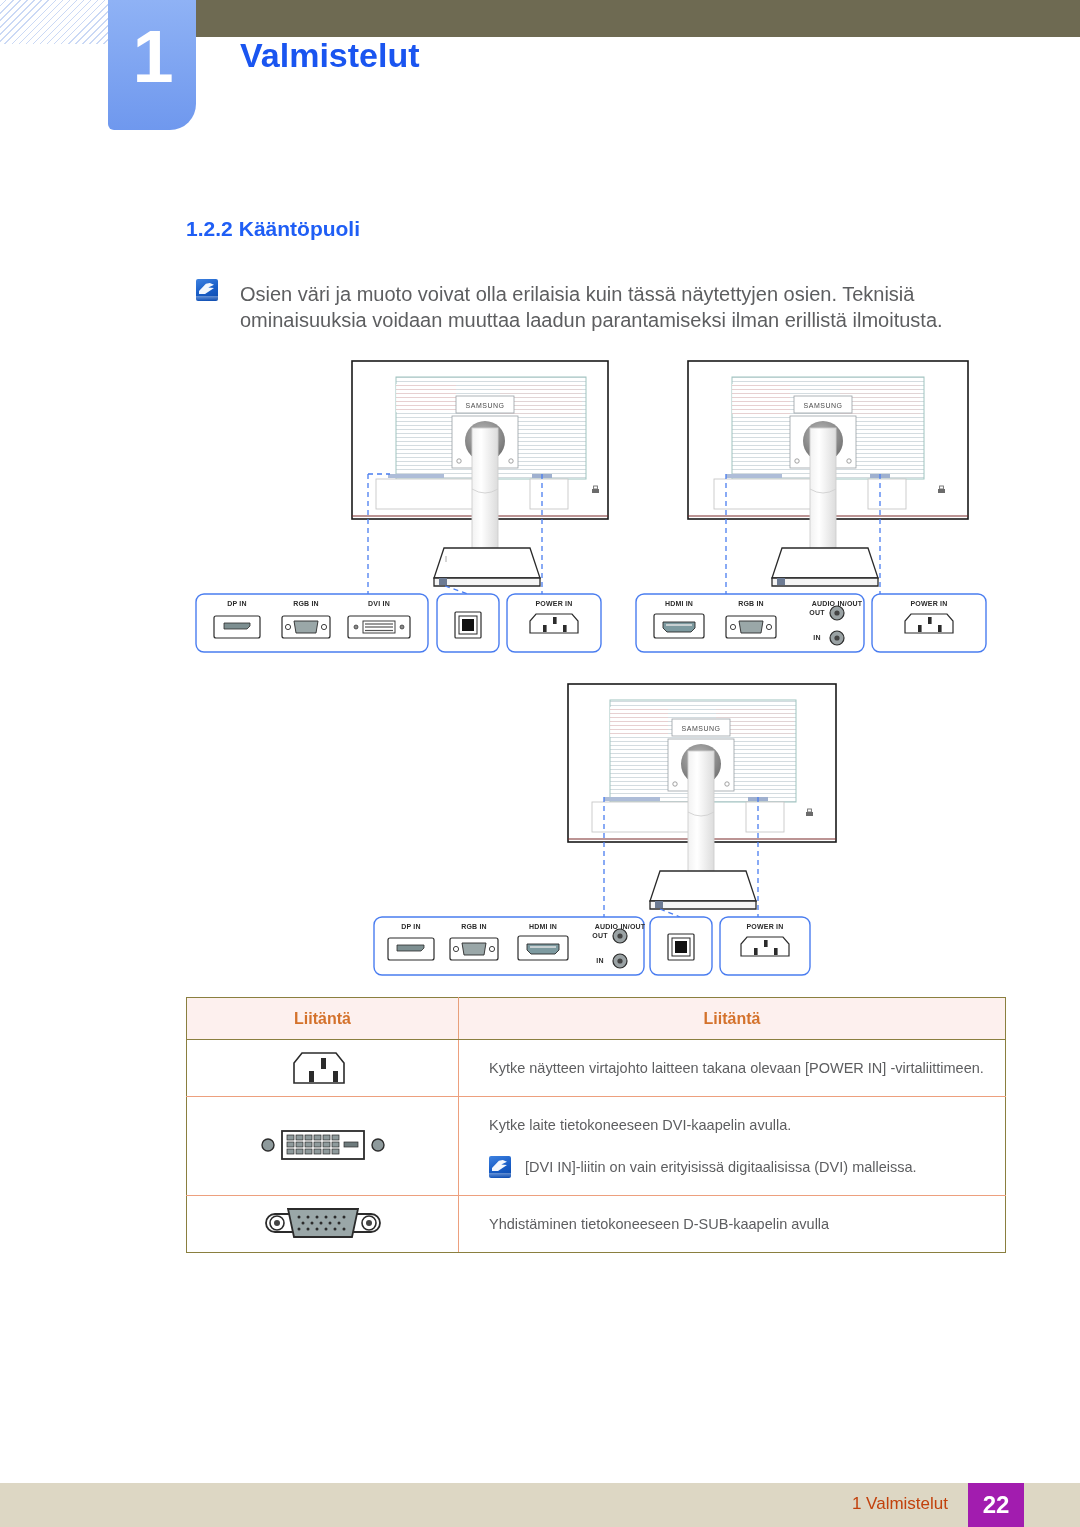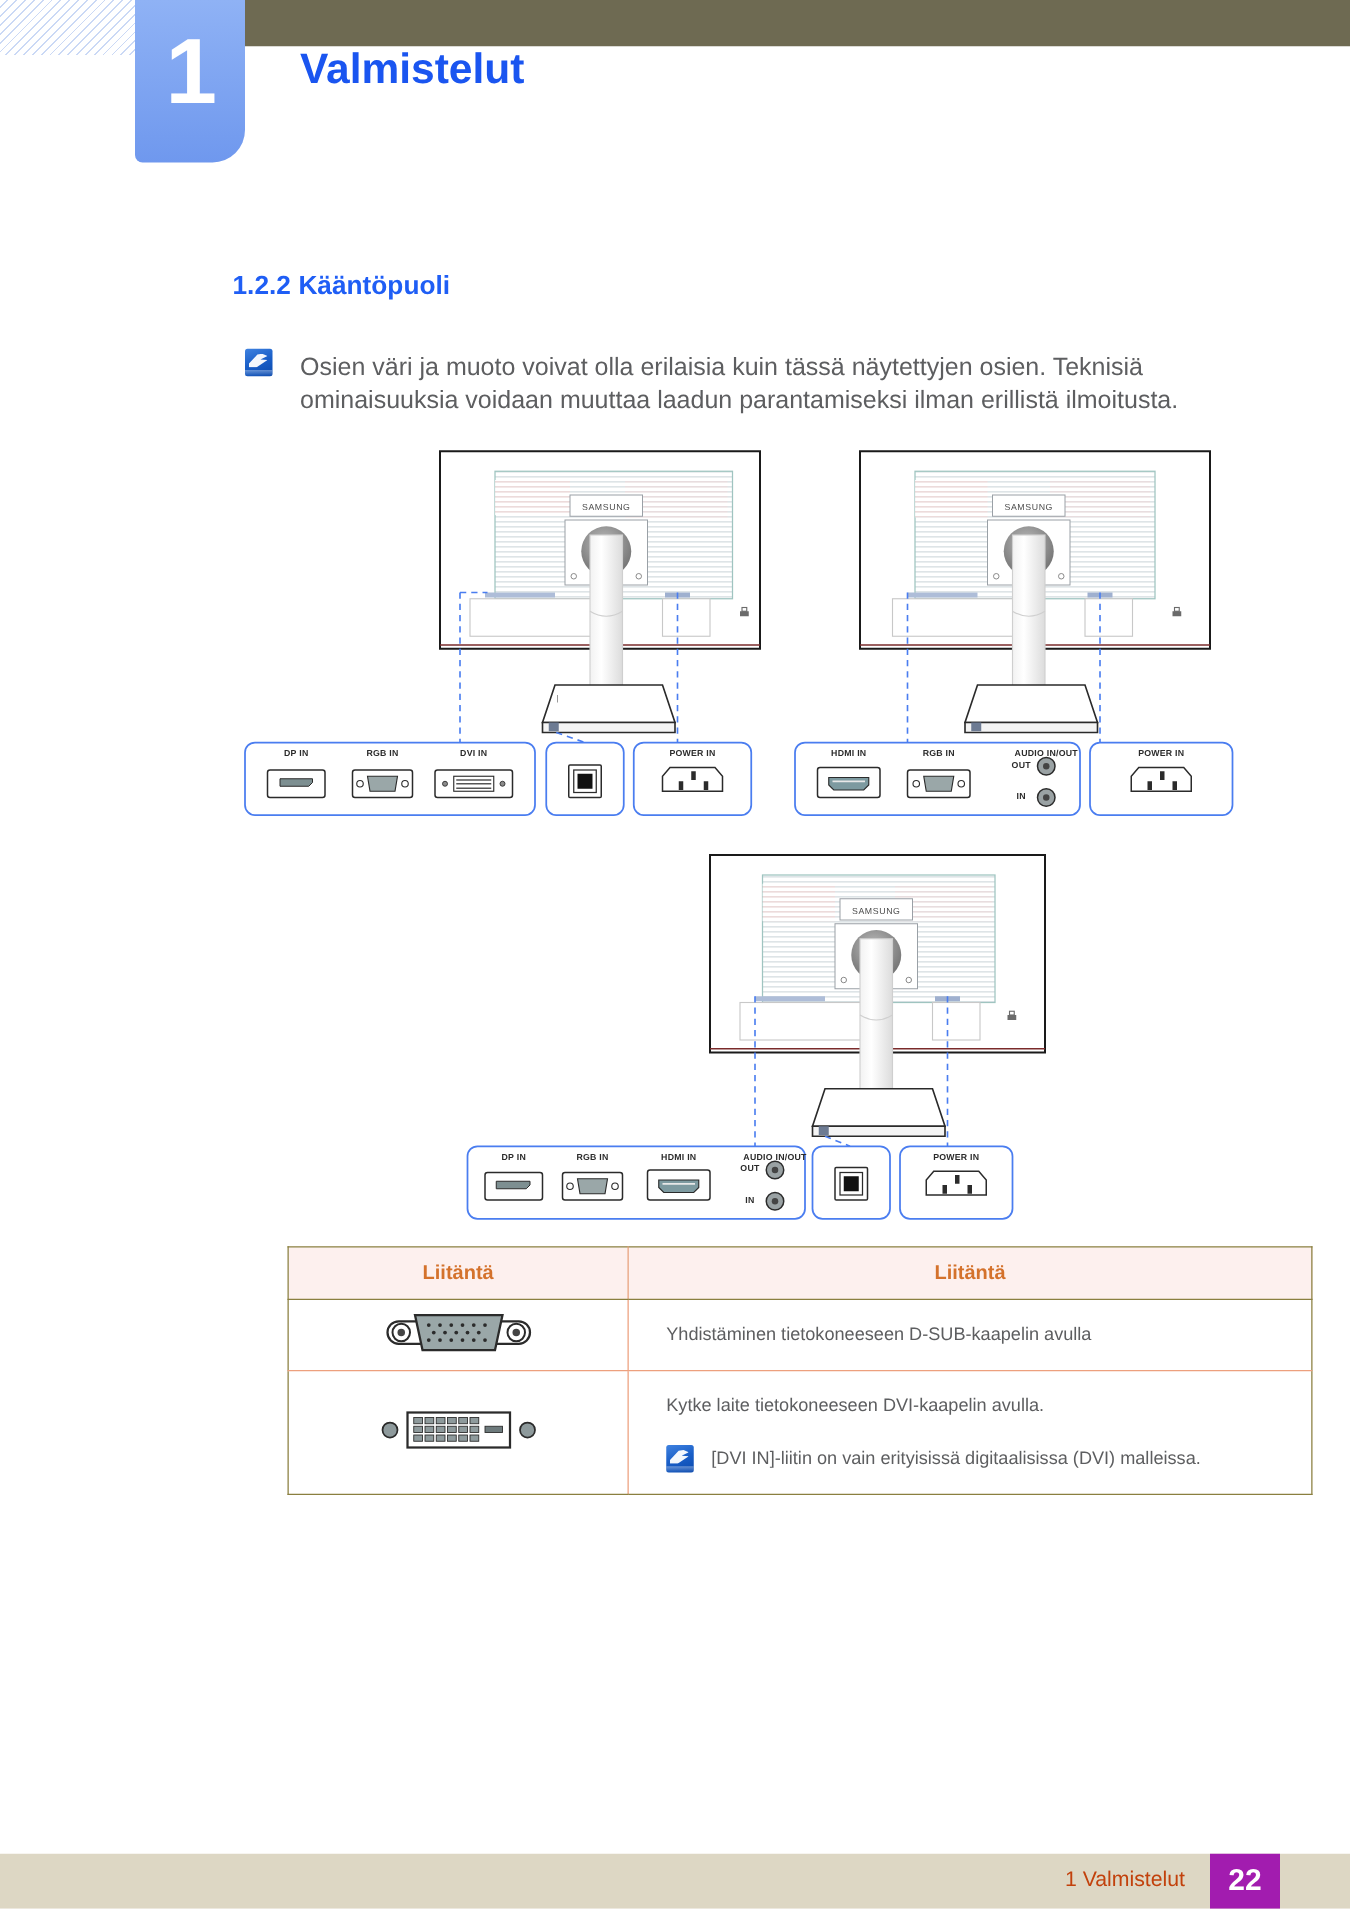--- a/index.html
+++ b/index.html
@@ -68,21 +68,21 @@
     font-size: 20px; line-height: 26px; color: #5d5e60;
   }
 
   
   .diagram { position: absolute; left: 0; top: 0; width: 1080px; height: 1527px;
              pointer-events: none; }
 
   
   .conn-table {
     position: absolute; left: 186px; top: 997px; width: 820px;
-    border-collapse: collapse; font-size: 14.5px; margin-left: 44px;
+    border-collapse: collapse; font-size: 14.5px;
   }
   .conn-table th {
     background: #fdf0ee; color: #d4722c; font-size: 16px; font-weight: bold;
     height: 42px; border: 1px solid #8a7f3f;
     border-left-color:#8a7f3f; border-right-color:#8a7f3f;
   }
   .conn-table th.col-a { width: 272px; border-right: 1px solid #e8a07a; }
   .conn-table td {
     border: 1px solid #eda07e; vertical-align: middle;
     border-left: none; border-right: none;
@@ -378,20 +378,71 @@
 
 <table class="conn-table">
   <thead>
     <tr>
       <th class="col-a">Liitäntä</th>
       <th>Liitäntä</th>
     </tr>
   </thead>
   <tbody>
 
+    <tr>
+      <td>
+        <svg width="70" height="52" viewBox="0 0 70 52">
+          <path d="M14 12 h34 l8 10 v20 h-50 v-20 z" fill="#ffffff" stroke="#2b2b2b" stroke-width="1.6"></path>
+          <rect x="33" y="17" width="5" height="11" fill="#2b2b2b"></rect>
+          <rect x="21" y="30" width="5" height="11" fill="#2b2b2b"></rect>
+          <rect x="45" y="30" width="5" height="11" fill="#2b2b2b"></rect>
+        </svg>
+      </td>
+      <td>
+        <div>Kytke näytteen virtajohto laitteen takana olevaan [POWER IN] -virtaliittimeen.</div>
+      </td>
+    </tr>
+
+    <tr>
+      <td>
+        <svg width="150" height="48" viewBox="0 0 150 48">
+          <rect x="34" y="10" width="82" height="28" fill="#ffffff" stroke="#2b2b2b" stroke-width="1.8"></rect>
+          <g fill="#8e9a9c" stroke="#2b2b2b" stroke-width="0.7">
+            <rect x="39" y="14" width="7" height="5"></rect>
+              <rect x="48" y="14" width="7" height="5"></rect>
+            <rect x="57" y="14" width="7" height="5"></rect>
+              <rect x="66" y="14" width="7" height="5"></rect>
+            <rect x="75" y="14" width="7" height="5"></rect>
+              <rect x="84" y="14" width="7" height="5"></rect>
+            <rect x="39" y="21" width="7" height="5"></rect>
+              <rect x="48" y="21" width="7" height="5"></rect>
+            <rect x="57" y="21" width="7" height="5"></rect>
+              <rect x="66" y="21" width="7" height="5"></rect>
+            <rect x="75" y="21" width="7" height="5"></rect>
+              <rect x="84" y="21" width="7" height="5"></rect>
+            <rect x="39" y="28" width="7" height="5"></rect>
+              <rect x="48" y="28" width="7" height="5"></rect>
+            <rect x="57" y="28" width="7" height="5"></rect>
+              <rect x="66" y="28" width="7" height="5"></rect>
+            <rect x="75" y="28" width="7" height="5"></rect>
+              <rect x="84" y="28" width="7" height="5"></rect>
+          </g>
+          <rect x="96" y="21" width="14" height="5" fill="#6d7a7c" stroke="#2b2b2b" stroke-width="0.7"></rect>
+          <circle cx="20" cy="24" r="6" fill="#8e9a9c" stroke="#2b2b2b" stroke-width="1.4"></circle>
+          <circle cx="130" cy="24" r="6" fill="#8e9a9c" stroke="#2b2b2b" stroke-width="1.4"></circle>
+        </svg>
+      </td>
+      <td>
+        <div>Kytke laite tietokoneeseen DVI-kaapelin avulla.</div>
+        <div class="cell-note">
+          <span class="note-icon"></span>
+          <span>[DVI IN]-liitin on vain erityisissä digitaalisissa (DVI) malleissa.</span>
+        </div>
+      </td>
+    </tr>
 
     <tr>
       <td>
         <svg width="130" height="44" viewBox="0 0 130 44">
           <rect x="8" y="13" width="114" height="18" rx="9" fill="#ffffff" stroke="#2b2b2b" stroke-width="1.8"></rect>
           <path d="M30 8 h70 l-6 28 h-58 z" fill="#9aa7a8" stroke="#2b2b2b" stroke-width="1.8"></path>
           <circle cx="19" cy="22" r="7" fill="#ffffff" stroke="#2b2b2b" stroke-width="1.6"></circle>
           <circle cx="19" cy="22" r="3" fill="#444"></circle>
           <circle cx="111" cy="22" r="7" fill="#ffffff" stroke="#2b2b2b" stroke-width="1.6"></circle>
           <circle cx="111" cy="22" r="3" fill="#444"></circle>
@@ -414,57 +465,19 @@
               <circle cx="77" cy="28" r="1.5"></circle>
               <circle cx="86" cy="28" r="1.5"></circle>
           </g>
         </svg>
       </td>
       <td>
         <div>Yhdistäminen tietokoneeseen D-SUB-kaapelin avulla</div>
       </td>
     </tr>
 
-    <tr>
-      <td>
-        <svg width="150" height="48" viewBox="0 0 150 48">
-          <rect x="34" y="10" width="82" height="28" fill="#ffffff" stroke="#2b2b2b" stroke-width="1.8"></rect>
-          <g fill="#8e9a9c" stroke="#2b2b2b" stroke-width="0.7">
-            <rect x="39" y="14" width="7" height="5"></rect>
-              <rect x="48" y="14" width="7" height="5"></rect>
-            <rect x="57" y="14" width="7" height="5"></rect>
-              <rect x="66" y="14" width="7" height="5"></rect>
-            <rect x="75" y="14" width="7" height="5"></rect>
-              <rect x="84" y="14" width="7" height="5"></rect>
-            <rect x="39" y="21" width="7" height="5"></rect>
-              <rect x="48" y="21" width="7" height="5"></rect>
-            <rect x="57" y="21" width="7" height="5"></rect>
-              <rect x="66" y="21" width="7" height="5"></rect>
-            <rect x="75" y="21" width="7" height="5"></rect>
-              <rect x="84" y="21" width="7" height="5"></rect>
-            <rect x="39" y="28" width="7" height="5"></rect>
-              <rect x="48" y="28" width="7" height="5"></rect>
-            <rect x="57" y="28" width="7" height="5"></rect>
-              <rect x="66" y="28" width="7" height="5"></rect>
-            <rect x="75" y="28" width="7" height="5"></rect>
-              <rect x="84" y="28" width="7" height="5"></rect>
-          </g>
-          <rect x="96" y="21" width="14" height="5" fill="#6d7a7c" stroke="#2b2b2b" stroke-width="0.7"></rect>
-          <circle cx="20" cy="24" r="6" fill="#8e9a9c" stroke="#2b2b2b" stroke-width="1.4"></circle>
-          <circle cx="130" cy="24" r="6" fill="#8e9a9c" stroke="#2b2b2b" stroke-width="1.4"></circle>
-        </svg>
-      </td>
-      <td>
-        <div>Kytke laite tietokoneeseen DVI-kaapelin avulla.</div>
-        <div class="cell-note">
-          <span class="note-icon"></span>
-          <span>[DVI IN]-liitin on vain erityisissä digitaalisissa (DVI) malleissa.</span>
-        </div>
-      </td>
-    </tr>
-
 
   </tbody>
 </table>
 
 <div class="footer-bar"></div>
 <div class="footer-label">1 Valmistelut</div>
 <div class="footer-page">22</div>
 
 </body></html>

